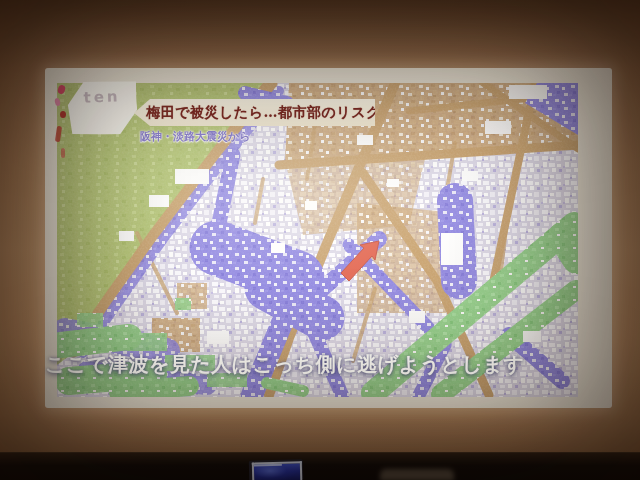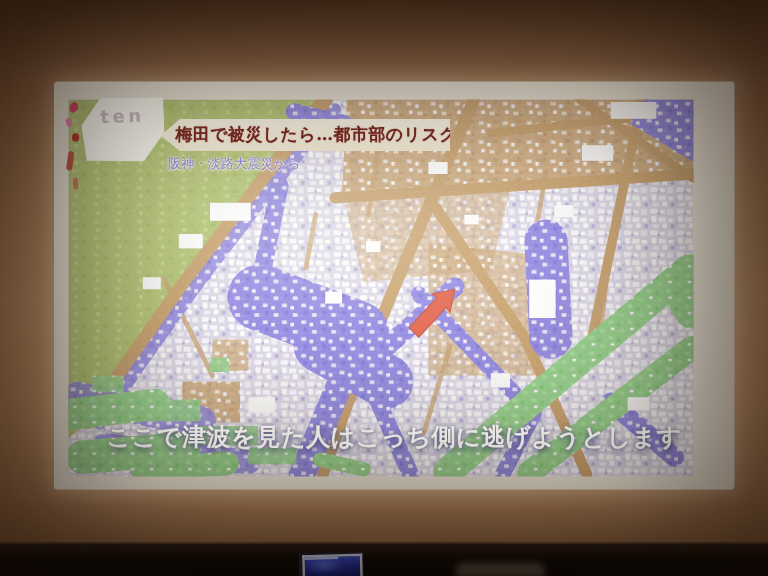--- a/index.html
+++ b/index.html
@@ -43,24 +43,24 @@
 
   .banner{position:absolute;left:89px;top:31px;width:241px;height:27px;
     background:linear-gradient(180deg,#fbf5e5 0%,#f4ecd6 100%);
     clip-path:polygon(0 52%,16px 0,100% 0,100% 100%,16px 100%);
     box-shadow:0 1px 3px rgba(110,90,55,0.35);}
   .banner-text{position:absolute;left:22px;right:4px;top:0;bottom:0;
     display:flex;align-items:center;justify-content:center;white-space:nowrap;
     font-family:"DejaVu Serif",serif;font-weight:700;font-size:14px;
     letter-spacing:0.5px;color:#7c2b24;text-shadow:0 0 1px rgba(124,43,36,0.5);}
   .subheadline{position:absolute;left:95px;top:61px;white-space:nowrap;
-    font-size:11px;font-weight:400;color:#8f85cf;
+    font-size:11px;font-weight:700;color:#8f85cf;
     text-shadow:0 0 2px #fff,0 0 2px #fff,0 1px 1px rgba(255,255,255,0.9);}
 
-  .caption{position:absolute;left:0;right:0;top:283px;text-align:center;
+  .caption{position:absolute;left:0;right:0;top:283px;
     white-space:nowrap;font-size:20px;font-weight:700;color:#fefdf7;
     letter-spacing:0.5px;
     text-shadow:0 2px 5px rgba(72,72,112,0.85),0 0 3px rgba(90,90,130,0.8),0 0 1px #fff;}
 
   
   .laptop{position:absolute;left:249px;top:460px;width:54px;height:20px;
     background:#1b1d28;border-radius:2px 2px 0 0;transform:rotate(-1.5deg);}
   .laptop-screen{position:absolute;left:3px;top:2px;width:46px;height:17px;
     border:2px solid #ccd3e2;border-bottom:none;
     background:

